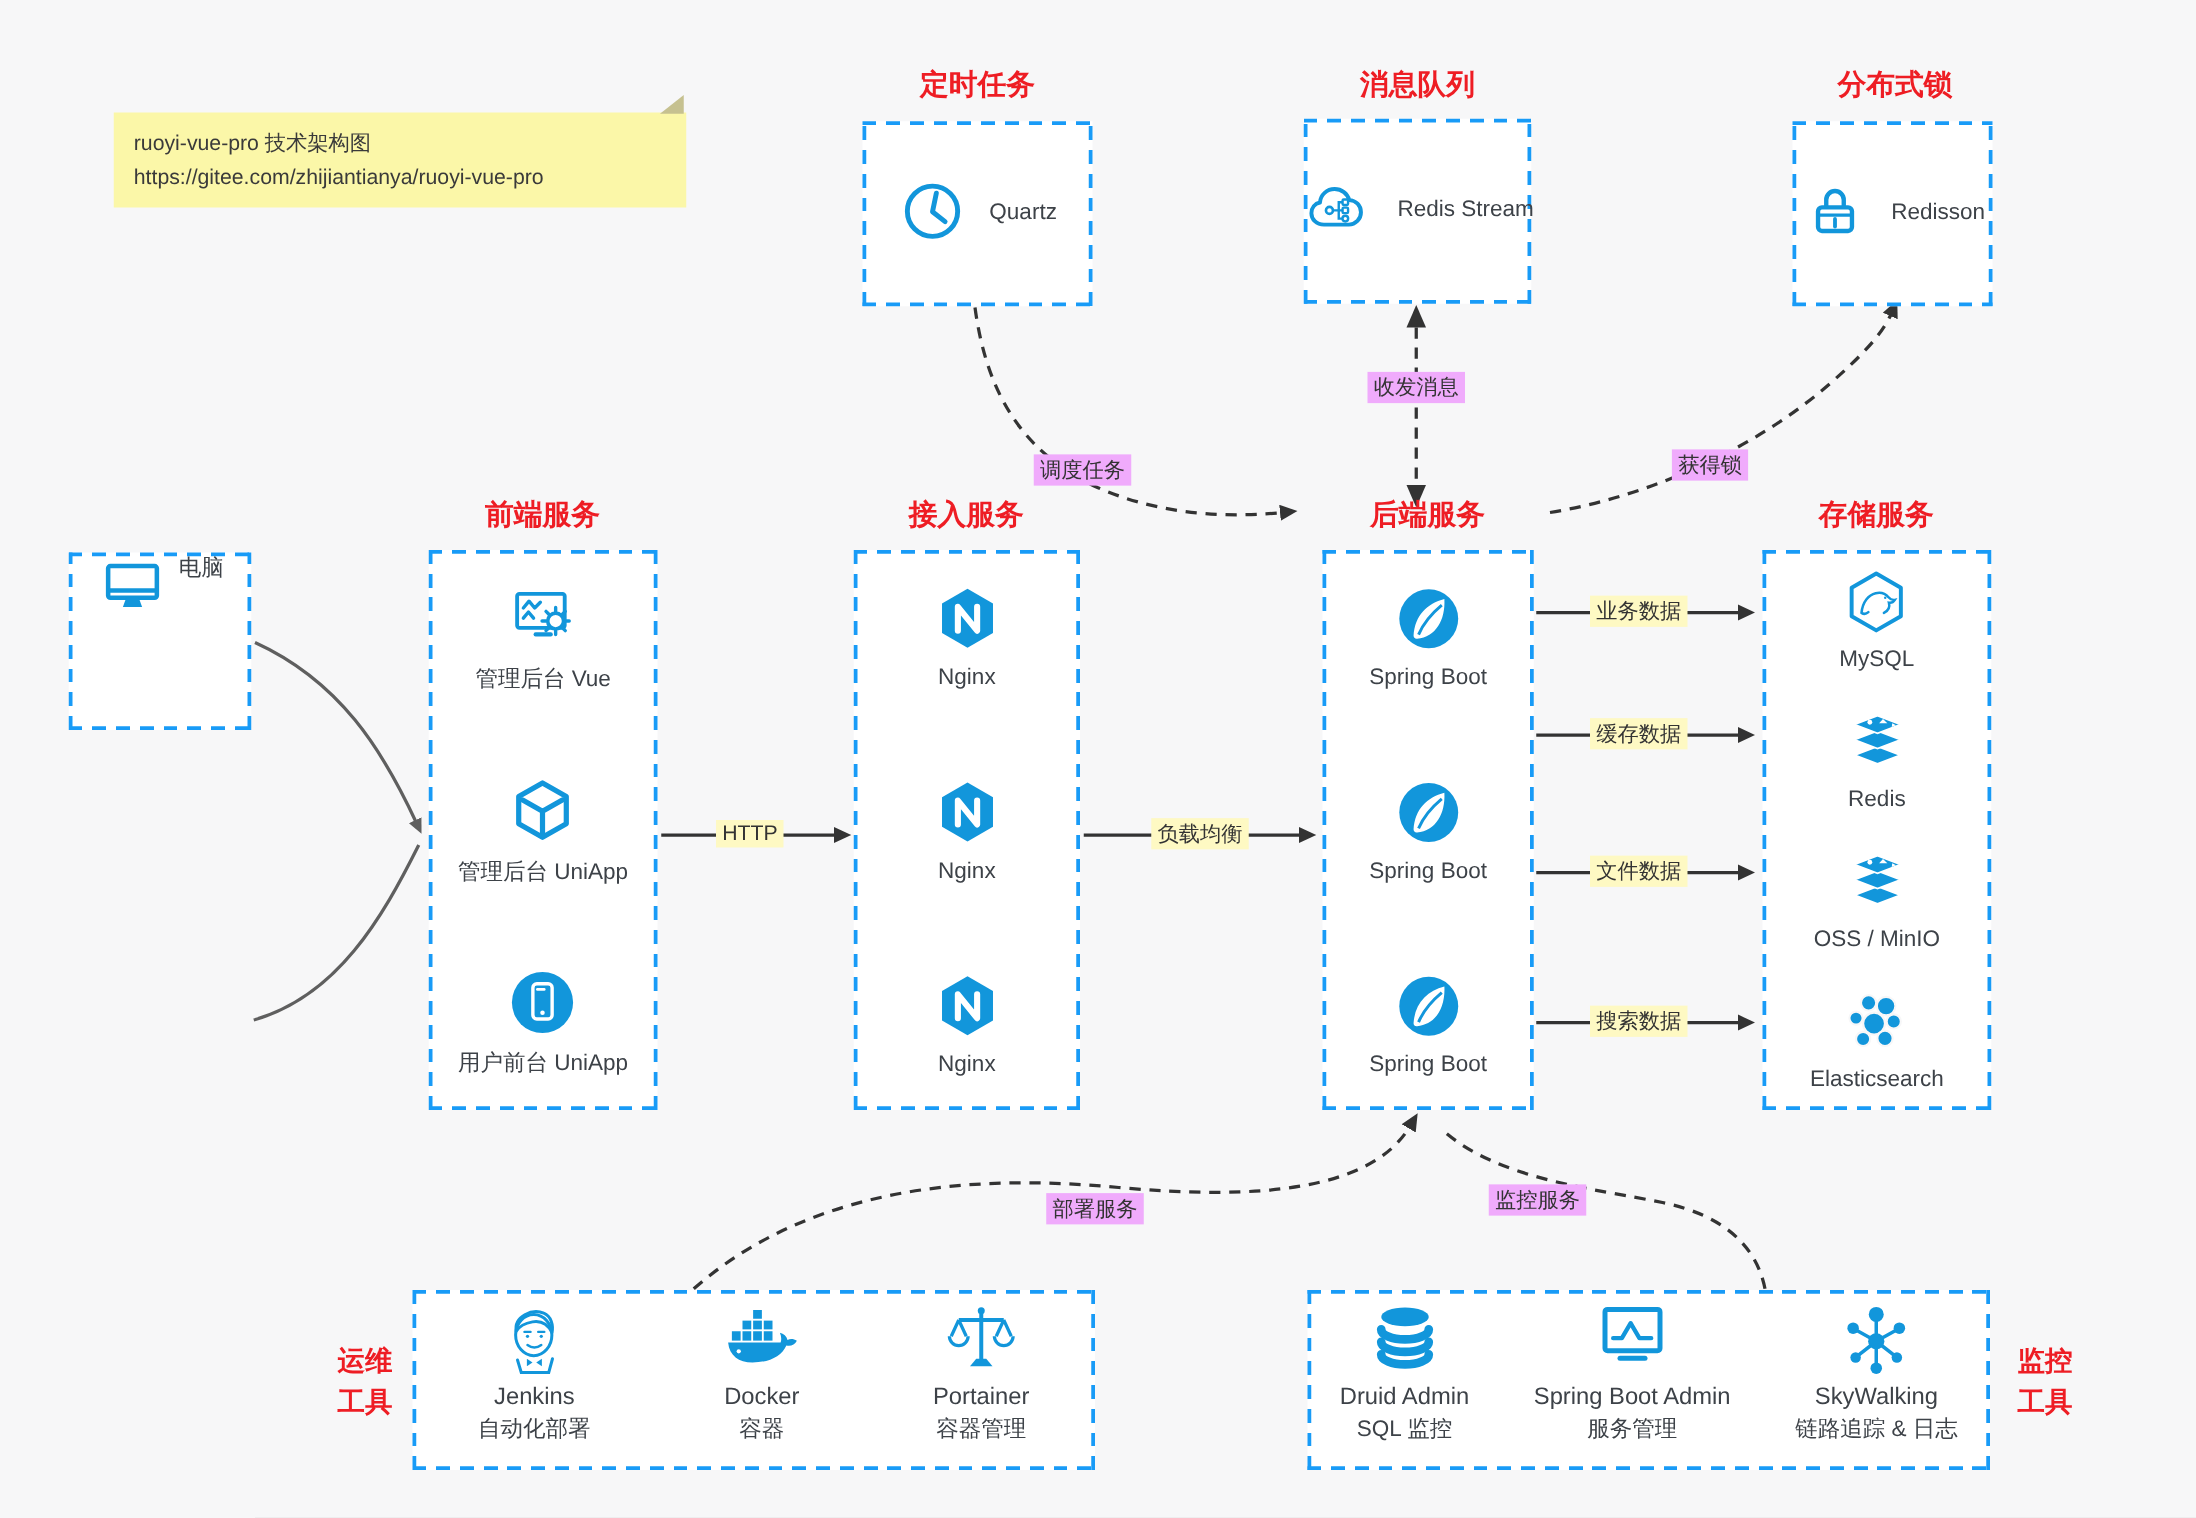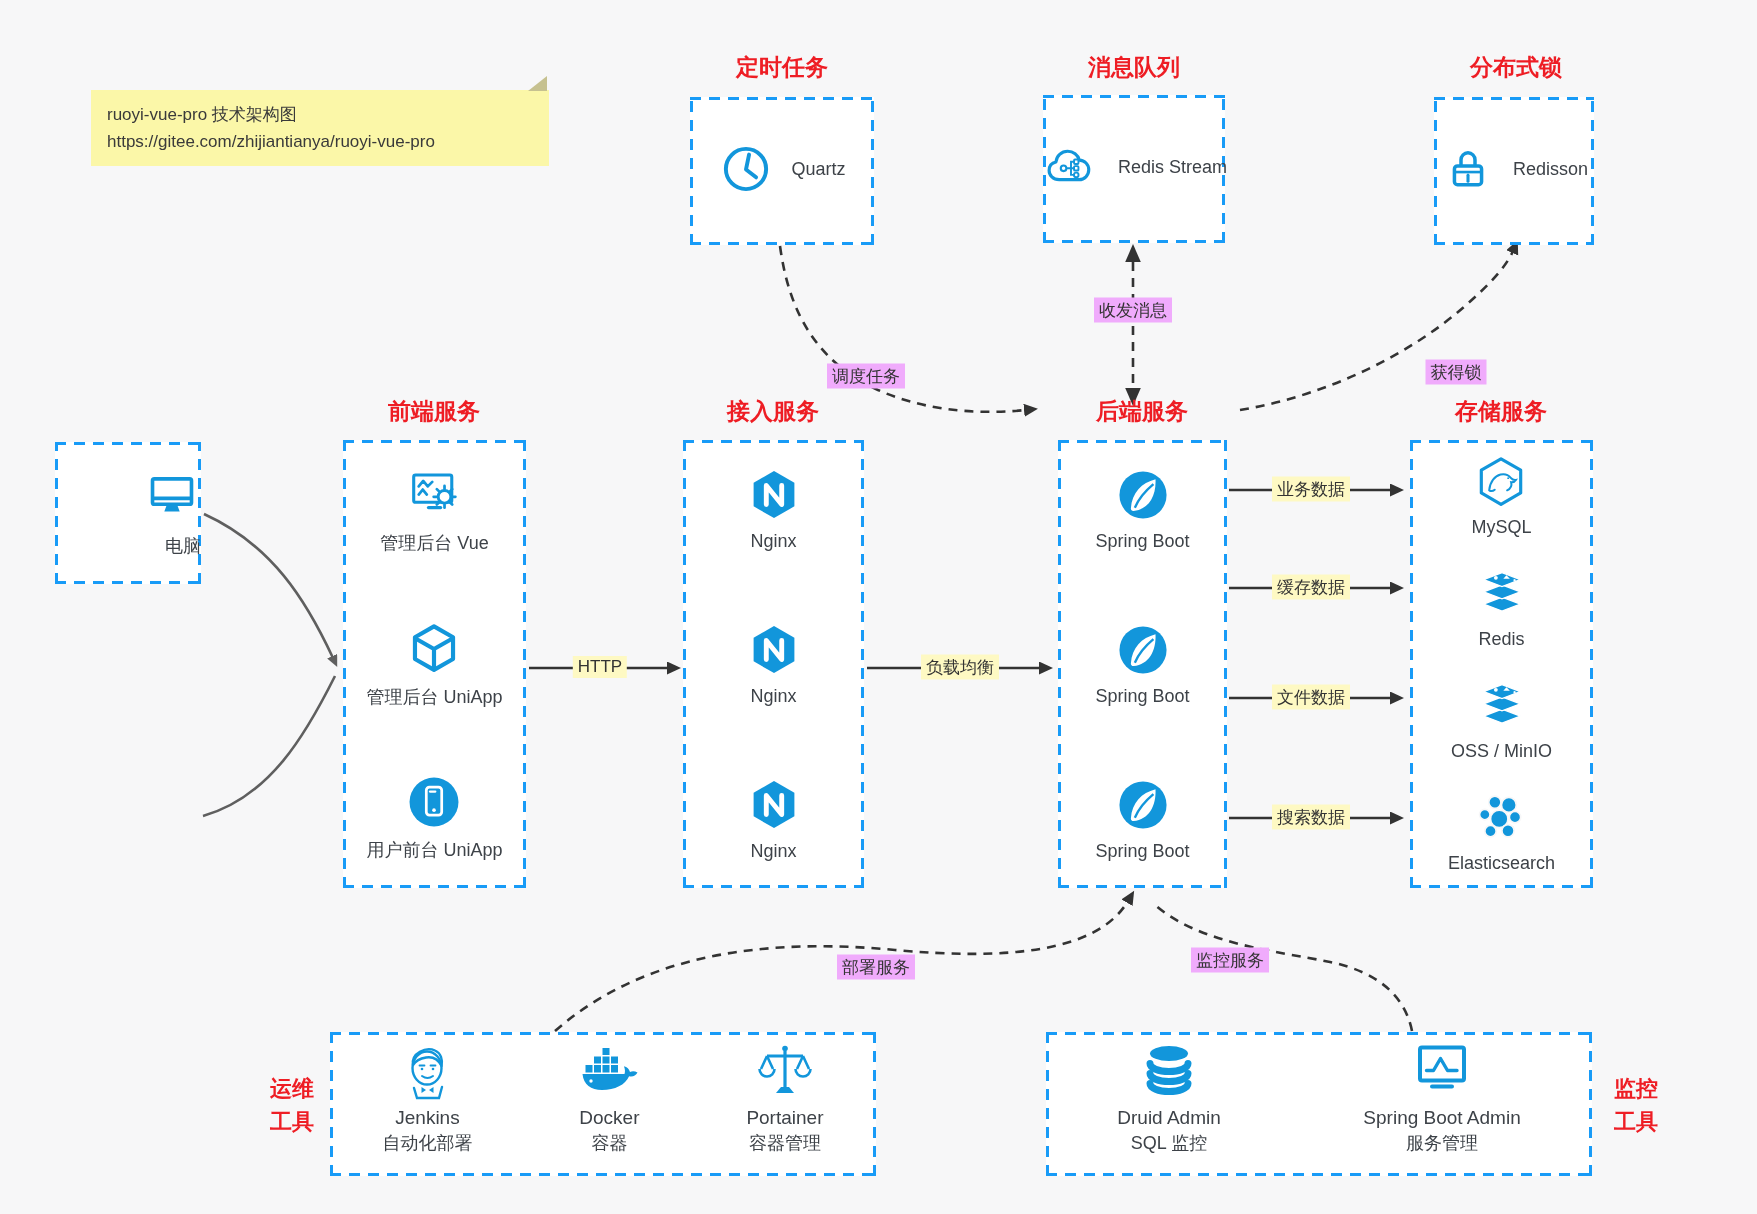--- a/index.html
+++ b/index.html
@@ -9,21 +9,21 @@
   .dashed-box{position:absolute;background-color:#fff;box-sizing:border-box;
     background-image:
       repeating-linear-gradient(90deg,#189bf7 0,#189bf7 11px,transparent 11px,transparent 19px),
       repeating-linear-gradient(90deg,#189bf7 0,#189bf7 11px,transparent 11px,transparent 19px),
       repeating-linear-gradient(0deg,#189bf7 0,#189bf7 11px,transparent 11px,transparent 19px),
       repeating-linear-gradient(0deg,#189bf7 0,#189bf7 11px,transparent 11px,transparent 19px);
     background-position:0 0,0 100%,0 0,100% 0;
     background-size:100% 3px,100% 3px,3px 100%,3px 100%;
     background-repeat:no-repeat;}
   .top-box{display:flex;flex-direction:row;align-items:center;justify-content:center;gap:17px;padding-bottom:4px;}
-  .client-box{display:flex;flex-direction:column;align-items:flex-end;justify-content:center;gap:8px;}
+  .client-box{display:flex;flex-direction:row;align-items:flex-start;justify-content:center;gap:8px;}
   .col{display:flex;flex-direction:column;justify-content:space-between;align-items:center;}
   .col.p3{padding:26px 0;}
   .col.p4{padding:14px 0;}
   .node{display:flex;flex-direction:column;align-items:center;gap:7px;}
   .node-label{font-size:18px;color:#3d4248;white-space:nowrap;}
   .title-red{position:absolute;transform:translateX(-50%);color:#ee1d24;font-size:23px;font-weight:bold;white-space:nowrap;}
   .side-label{position:absolute;color:#ee1d24;font-size:22px;font-weight:bold;text-align:center;line-height:1.5;white-space:nowrap;}
   .edge-label{position:absolute;transform:translate(-50%,-50%);font-size:17px;color:#333;
               background:#fef9c3;padding:1px 5px;white-space:nowrap;}
   .edge-label.on-white{background:#f0abfc;}
@@ -359,31 +359,47 @@
       <span class="icon">
         <svg width="62" height="62" viewBox="0 0 62 62">
           <rect x="9" y="7.5" width="44" height="33" rx="2" fill="none" stroke="#1296db" stroke-width="4"></rect>
           <path d="M15.5 30.5 H22.5 L29.5 18.5 L36.5 30.5 H46" fill="none" stroke="#1296db" stroke-width="3.4" stroke-linecap="round" stroke-linejoin="round"></path>
           <rect x="19" y="44.5" width="24" height="4" rx="2" fill="#1296db"></rect>
         </svg>
       </span>
       <div class="tool-name">Spring Boot Admin</div>
       <div class="tool-desc">服务管理</div>
     </div>
+    <div class="tool-node">
+      <span class="icon">
+        <svg width="62" height="62" viewBox="0 0 62 62">
+          <path d="M31 33 L31 12 M31 33 L13 23 M31 33 L49 23 M31 33 L15 45.5 M31 33 L47 45.5 M31 33 L31 54" stroke="#1296db" stroke-width="2.8"></path>
+          <circle cx="31" cy="33" r="6.5" fill="#1296db"></circle>
+          <circle cx="31" cy="11.5" r="6" fill="#1296db"></circle>
+          <circle cx="12.5" cy="22.5" r="4.6" fill="#1296db"></circle>
+          <circle cx="49.5" cy="22.5" r="4.6" fill="#1296db"></circle>
+          <circle cx="14.5" cy="46" r="4.2" fill="#1296db"></circle>
+          <circle cx="47.5" cy="46" r="4.2" fill="#1296db"></circle>
+          <circle cx="31" cy="54.5" r="4.6" fill="#1296db"></circle>
+        </svg>
+      </span>
+      <div class="tool-name">SkyWalking</div>
+      <div class="tool-desc">链路追踪 &amp; 日志</div>
+    </div>
   </div>
   <div class="side-label" style="left:1604px;top:1072px;width:64px;">
     <div>监控</div>
     <div>工具</div>
   </div>
 
   <div class="edge-label" style="left:600px;top:667px;">HTTP</div>
   <div class="edge-label" style="left:960px;top:667px;">负载均衡</div>
   <div class="edge-label" style="left:1311px;top:489px;">业务数据</div>
   <div class="edge-label" style="left:1311px;top:587px;">缓存数据</div>
   <div class="edge-label" style="left:1311px;top:697px;">文件数据</div>
   <div class="edge-label" style="left:1311px;top:817px;">搜索数据</div>
   <div class="edge-label on-white" style="left:866px;top:376px;">调度任务</div>
   <div class="edge-label on-white" style="left:1133px;top:310px;">收发消息</div>
-  <div class="edge-label on-white" style="left:1456px;top:372px;">获得锁</div>
+  <div class="edge-label on-white" style="left:1368px;top:372px;">获得锁</div>
   <div class="edge-label on-white" style="left:876px;top:967px;">部署服务</div>
   <div class="edge-label on-white" style="left:1230px;top:960px;">监控服务</div>
 
 </div>
 
 </body></html>

